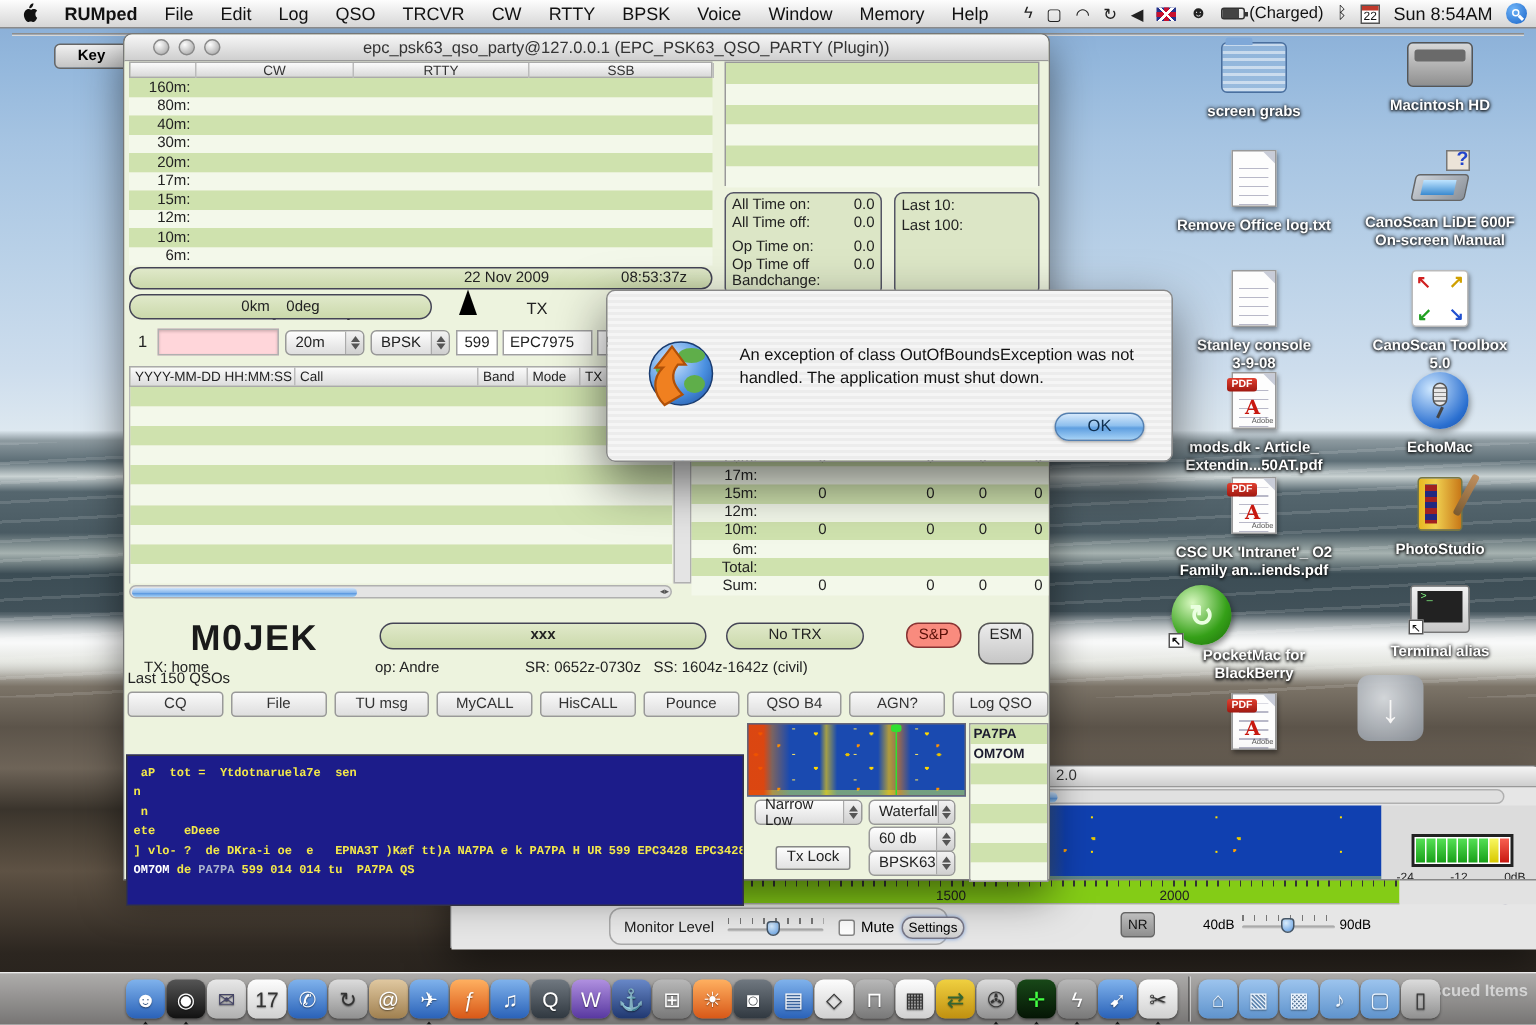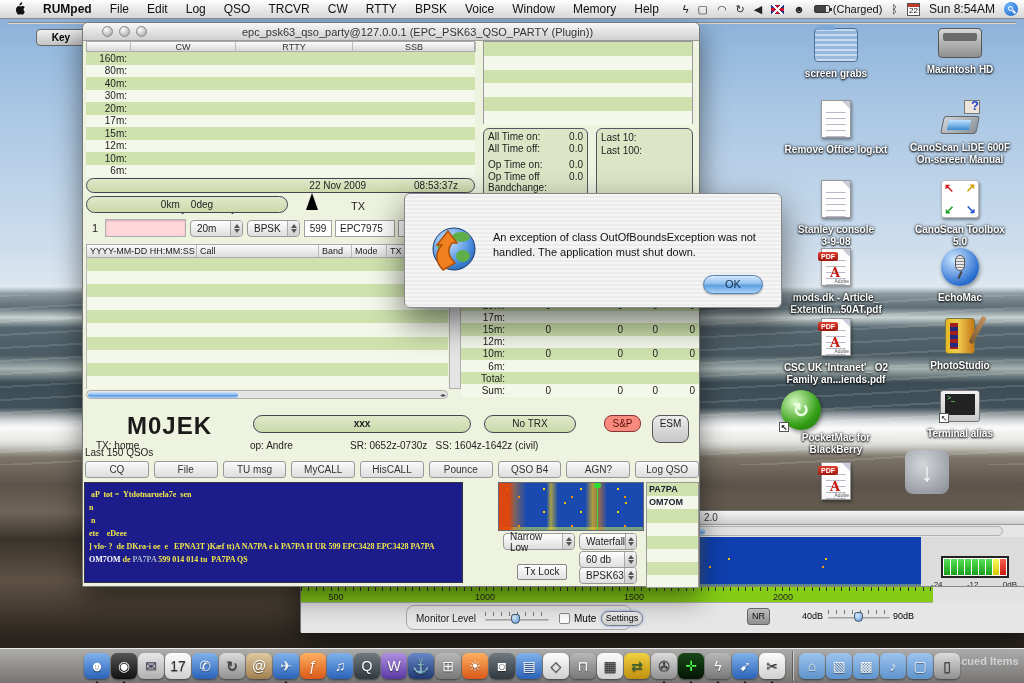--- a/index.html
+++ b/index.html
@@ -116,22 +116,22 @@
 #sp-btn{position:absolute;left:521px;top:374px;width:37px;height:17px;border:1.5px solid #833;border-radius:8px;background:#f98b7e;color:#5a1008;font-size:10px;text-align:center;line-height:15px;}
 #esm-btn{position:absolute;left:569px;top:374px;width:37px;height:28px;border:1.5px solid #555;border-radius:8px;background:linear-gradient(#ececec,#c6c6c6);font-size:10px;text-align:center;line-height:15px;}
 #info-row{position:absolute;left:0;top:399px;width:100%;font-size:10px;}
 #tx-home{position:absolute;left:13px;}
 #op-name{position:absolute;left:167px;}
 #sun-times{position:absolute;left:267px;white-space:pre;}
 
 #fn-btns{position:absolute;left:2px;top:420px;width:614px;height:17px;display:flex;gap:5px;}
 .fnb{flex:1;background:linear-gradient(#f9f9f9,#dedede);border:1px solid #999;border-radius:3px;font-size:10px;color:#333;text-align:center;line-height:15px;}
 
-#rx-panel{position:absolute;left:1px;top:441px;width:379px;height:101px;background:#1c1c8a;border:1px solid #334;padding:5px 4px;
- font-family:Liberation Serif, serif;font-size:8px;font-weight:bold;line-height:13px;white-space:pre;overflow:hidden;}
+#rx-panel{position:absolute;left:1px;top:462px;width:412px;height:101px;background:#1c1c8a;border:1px solid #334;padding:5px 4px;
+ font-family:Liberation Mono, monospace;font-size:8px;font-weight:bold;line-height:13px;white-space:pre;overflow:hidden;}
 .sy{color:#f3e84a;}
 .sw{color:#ffffff;}
 .sg{color:#aab4cc;}
 
 .spectro{background-color:#1a4ab0;background-image:
  radial-gradient(3px 2px at 8px 6px,#ffd800 50%,rgba(255,216,0,0) 51%),
  radial-gradient(2px 2px at 20px 14px,#ff9000 50%,rgba(255,144,0,0) 51%),
  radial-gradient(2px 1px at 30px 3px,#ffe860 50%,rgba(255,232,96,0) 51%),
  radial-gradient(3px 2px at 5px 20px,#e8c000 50%,rgba(232,192,0,0) 51%);
  background-size:37px 23px,53px 29px,41px 17px,61px 31px;}

